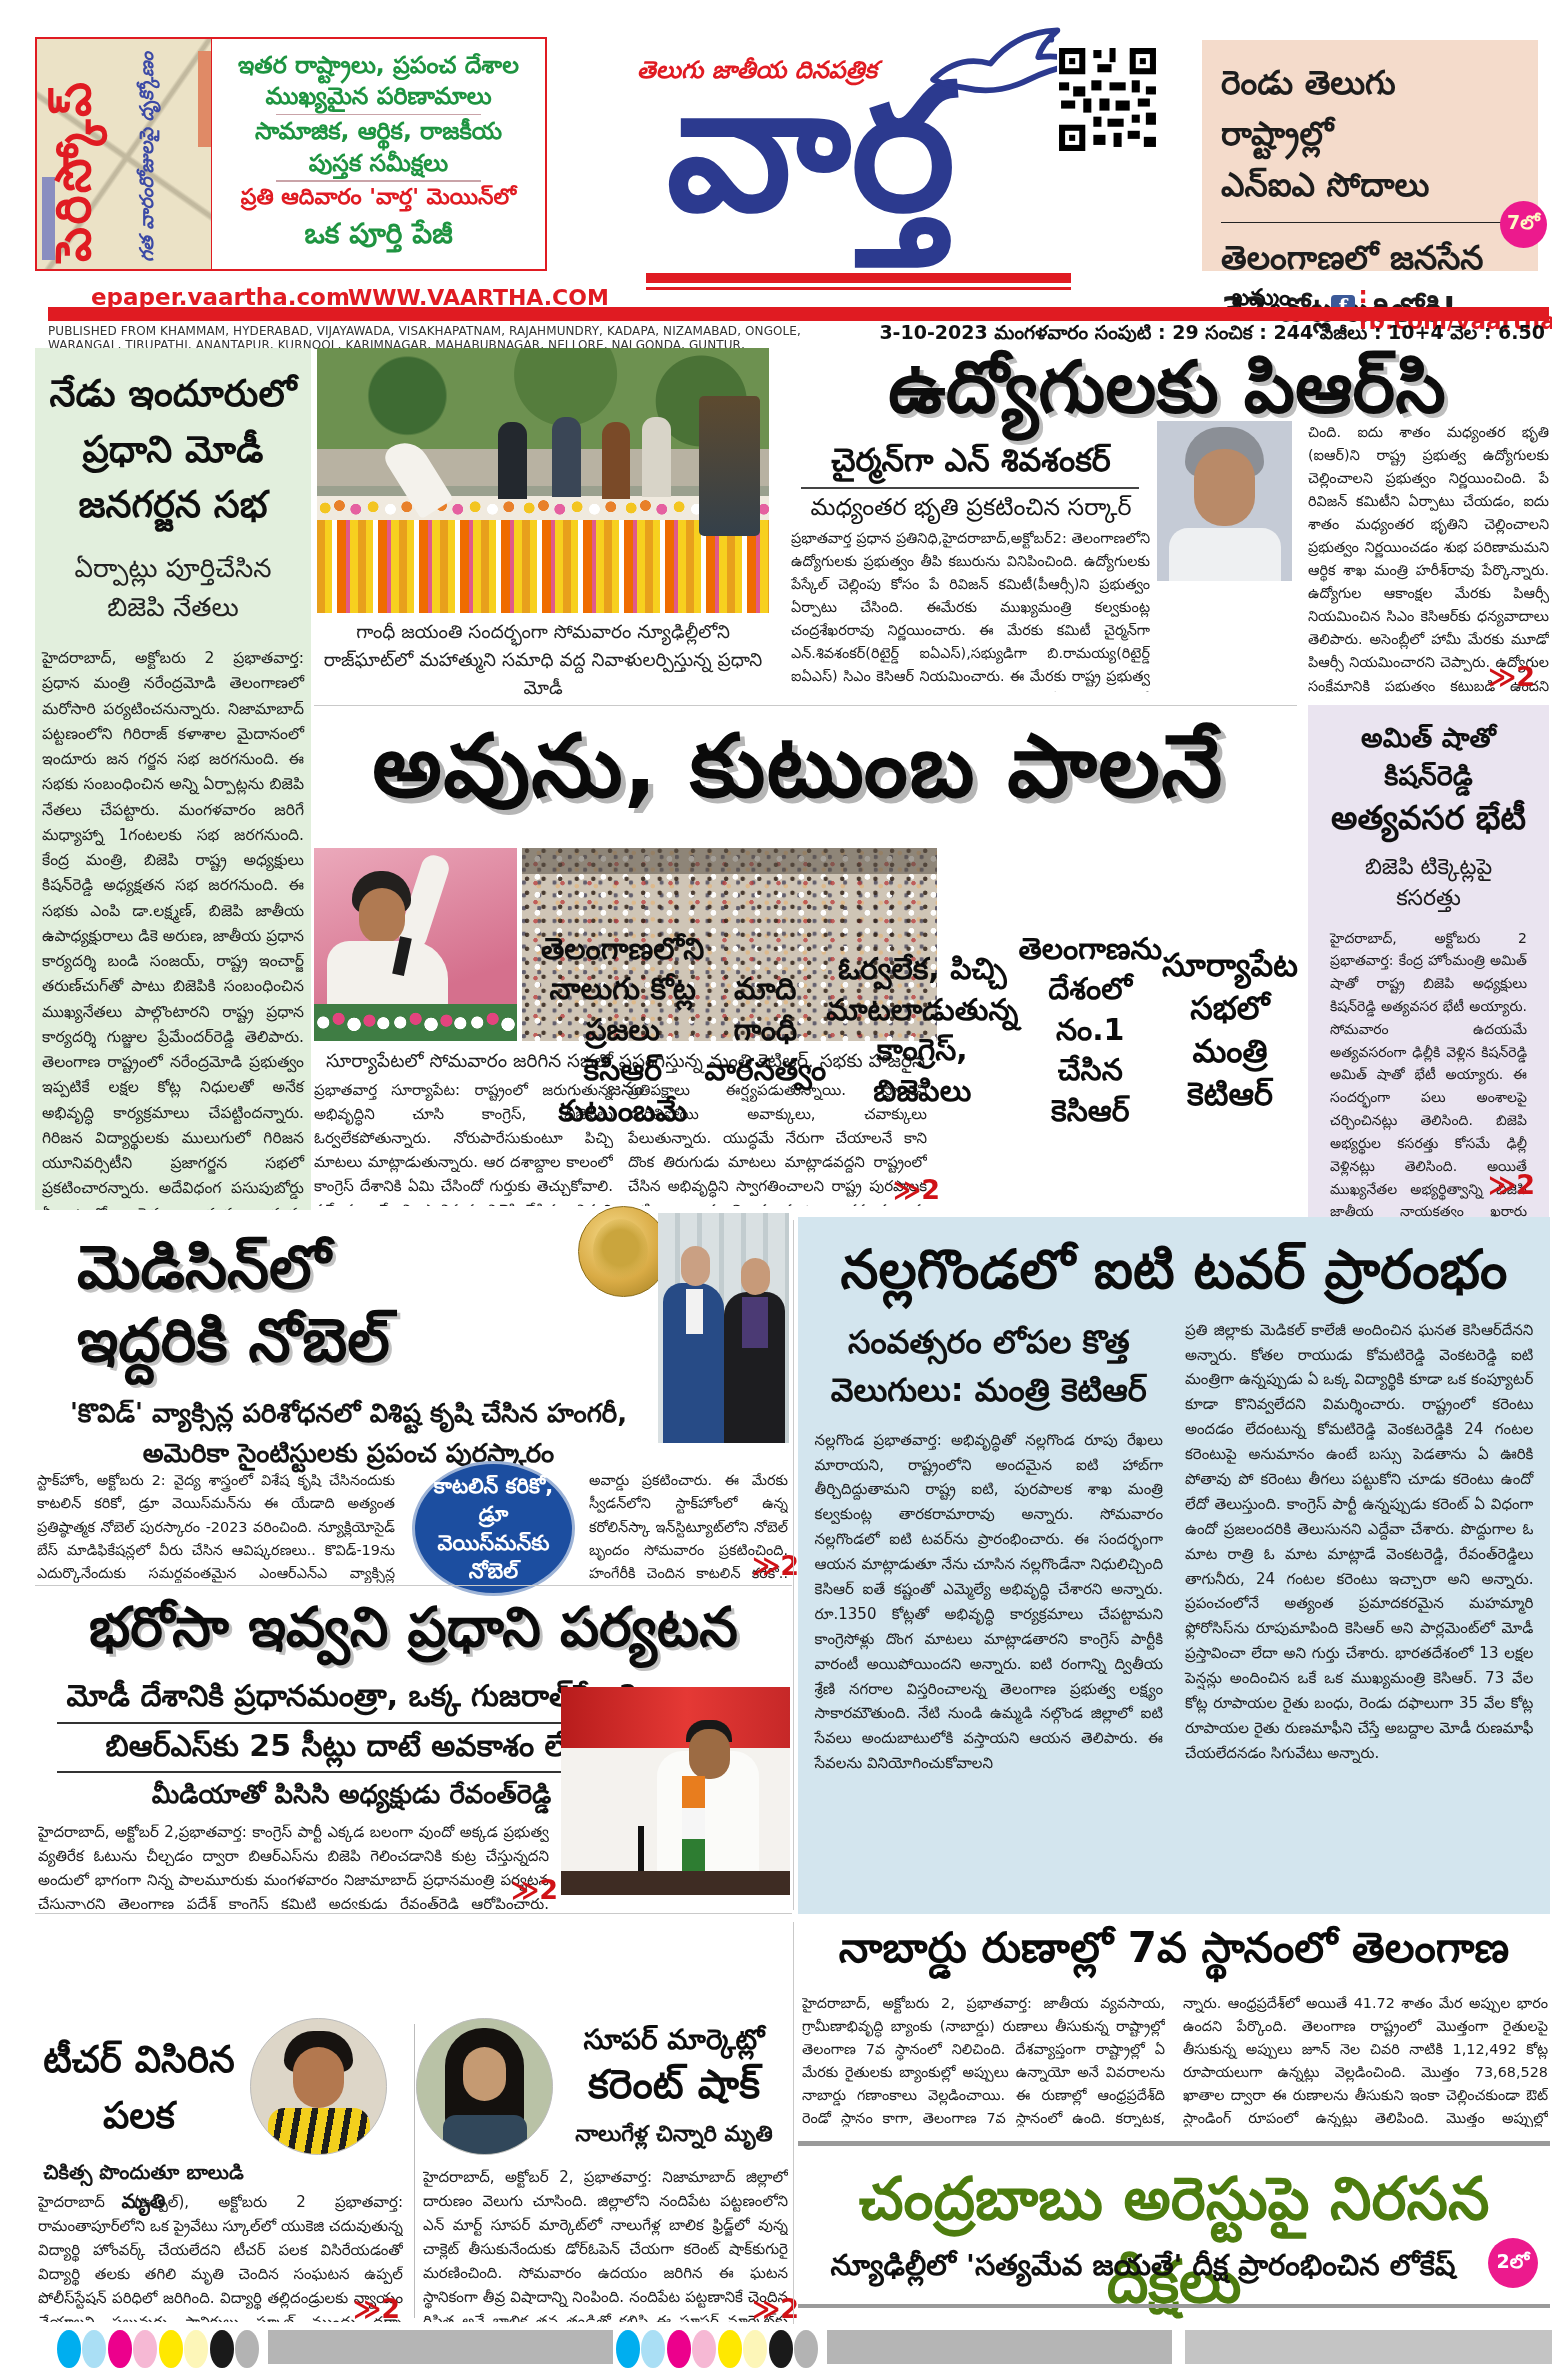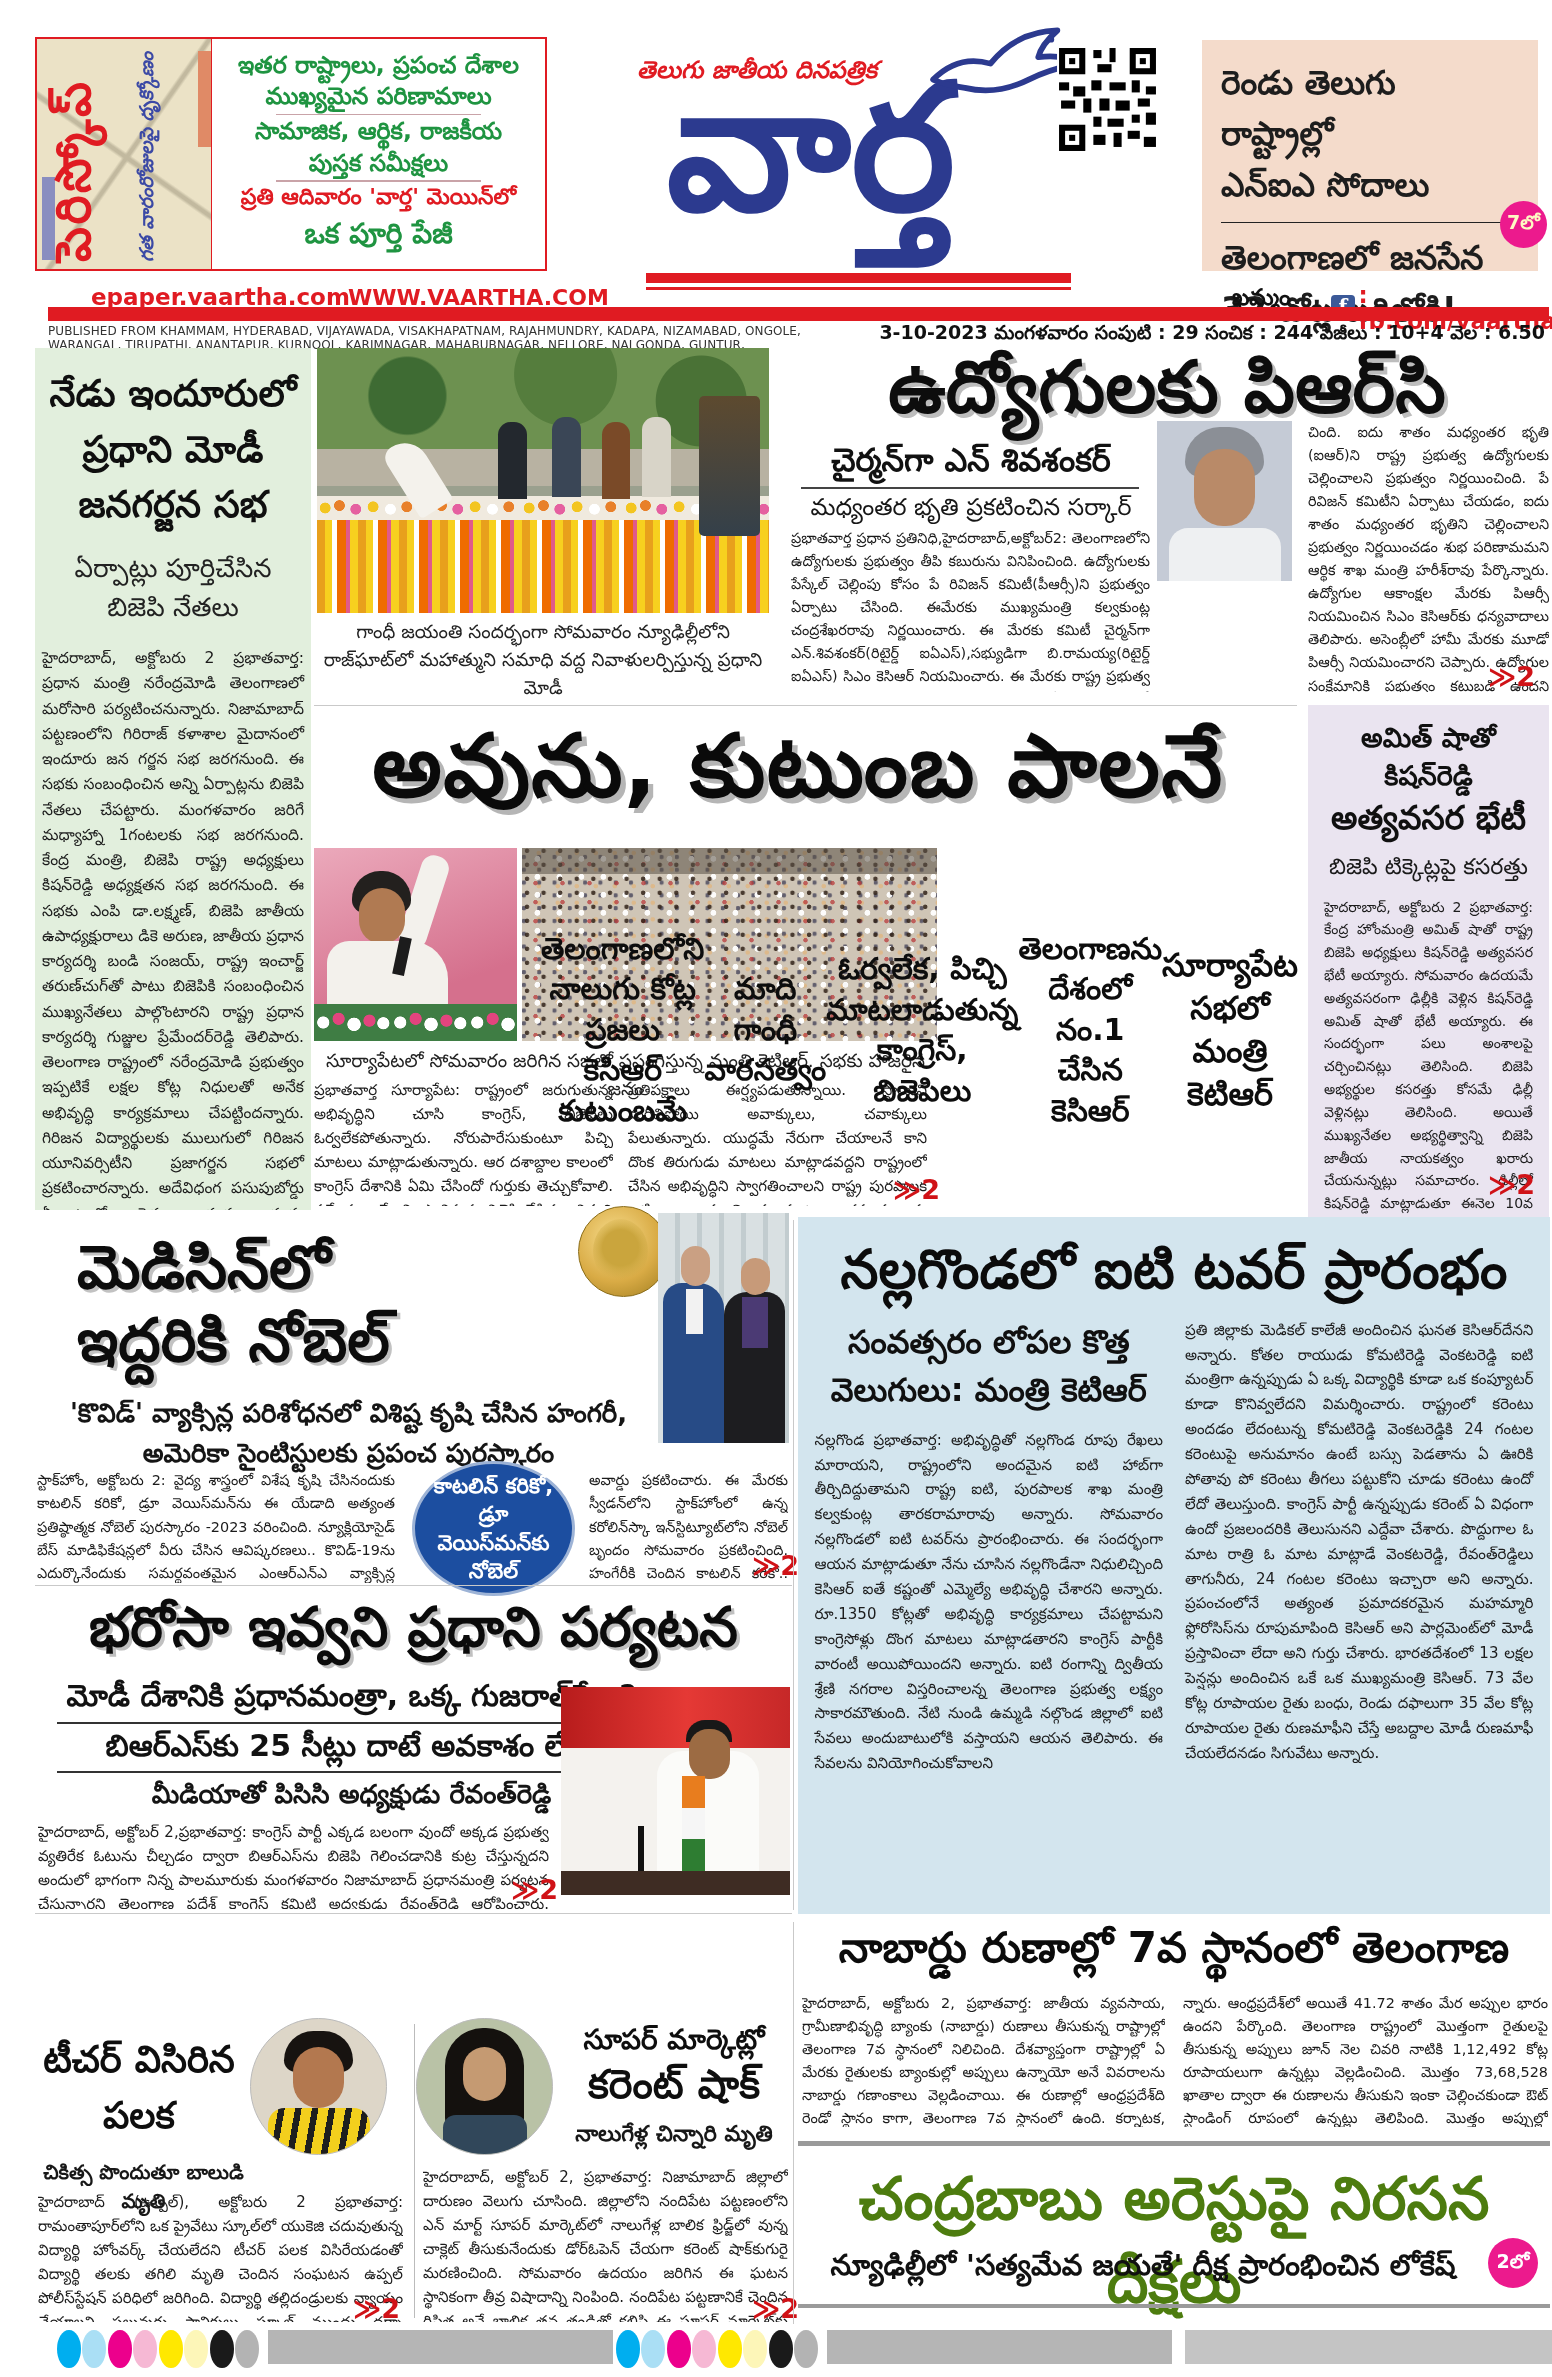--- a/index.html
+++ b/index.html
@@ -62,21 +62,21 @@
   .prc-sub1{left:792px;top:441px;width:358px;font-size:32px;font-weight:bold;text-align:center;color:#111;}
   .prc-rule{left:801px;top:487px;width:338px;height:1.9px;background:#444;}
   .prc-sub2{left:792px;top:493px;width:358px;font-size:23.6px;text-align:center;color:#161616;}
   .prc-body-l{left:791px;top:527px;width:359px;height:165px;font-size:14.4px;line-height:1.6;overflow:hidden;}
   .prc-body-r{left:1308px;top:421px;width:241px;height:271px;font-size:14.4px;line-height:1.6;overflow:hidden;}
   .portrait{left:1157px;top:421px;width:135px;height:160px;background:#c5cbd6;overflow:hidden;}
   .pp-hair{position:absolute;left:28px;top:6.4px;width:79px;height:50px;background:#8b8f96;border-radius:38px 38px 16.6px 16.6px;}
   .pp-face{position:absolute;left:37px;top:28px;width:61px;height:77px;background:#b98a68;border-radius:29px;}
   .pp-shirt{position:absolute;left:11.5px;top:107px;width:112px;height:55px;background:#eef0f2;border-radius:19px 19px 0 0;}
 
-  .lavbox{left:1308px;top:705px;width:241px;height:548px;background:#eae4f0;padding:14px 16px;box-sizing:border-box;overflow:hidden;}
+  .lavbox{left:1308px;top:705px;width:241px;height:548px;background:#eae4f0;padding:14px 22px;box-sizing:border-box;overflow:hidden;}
   .lavbox .h1{font-size:27px;font-weight:bold;text-align:center;line-height:1.4;color:#101010;}
   .lavbox .h2{font-size:33px;font-weight:bold;text-align:center;color:#101010;margin-top:3.8px;}
   .lavbox .sh{font-size:22px;text-align:center;color:#1a1a1a;margin-top:9px;}
   .lavbox .bd{font-size:14px;line-height:1.63;margin-top:10.2px;}
 
   .main-head{left:300px;top:715px;width:996px;font-size:87px;font-weight:bold;color:#0a0a0a;text-align:center;
      text-shadow:5.1px 5.1px 0 #b5b5b5;letter-spacing:1.3px;}
 
   .ktr-photo{left:314px;top:848px;width:203px;height:193px;overflow:hidden;background:linear-gradient(160deg,#eba9bb,#d5708d 70%);}
   .ktr-hair{position:absolute;left:38px;top:23px;width:59px;height:42px;background:#23201e;border-radius:28px 28px 12.8px 12.8px;}

